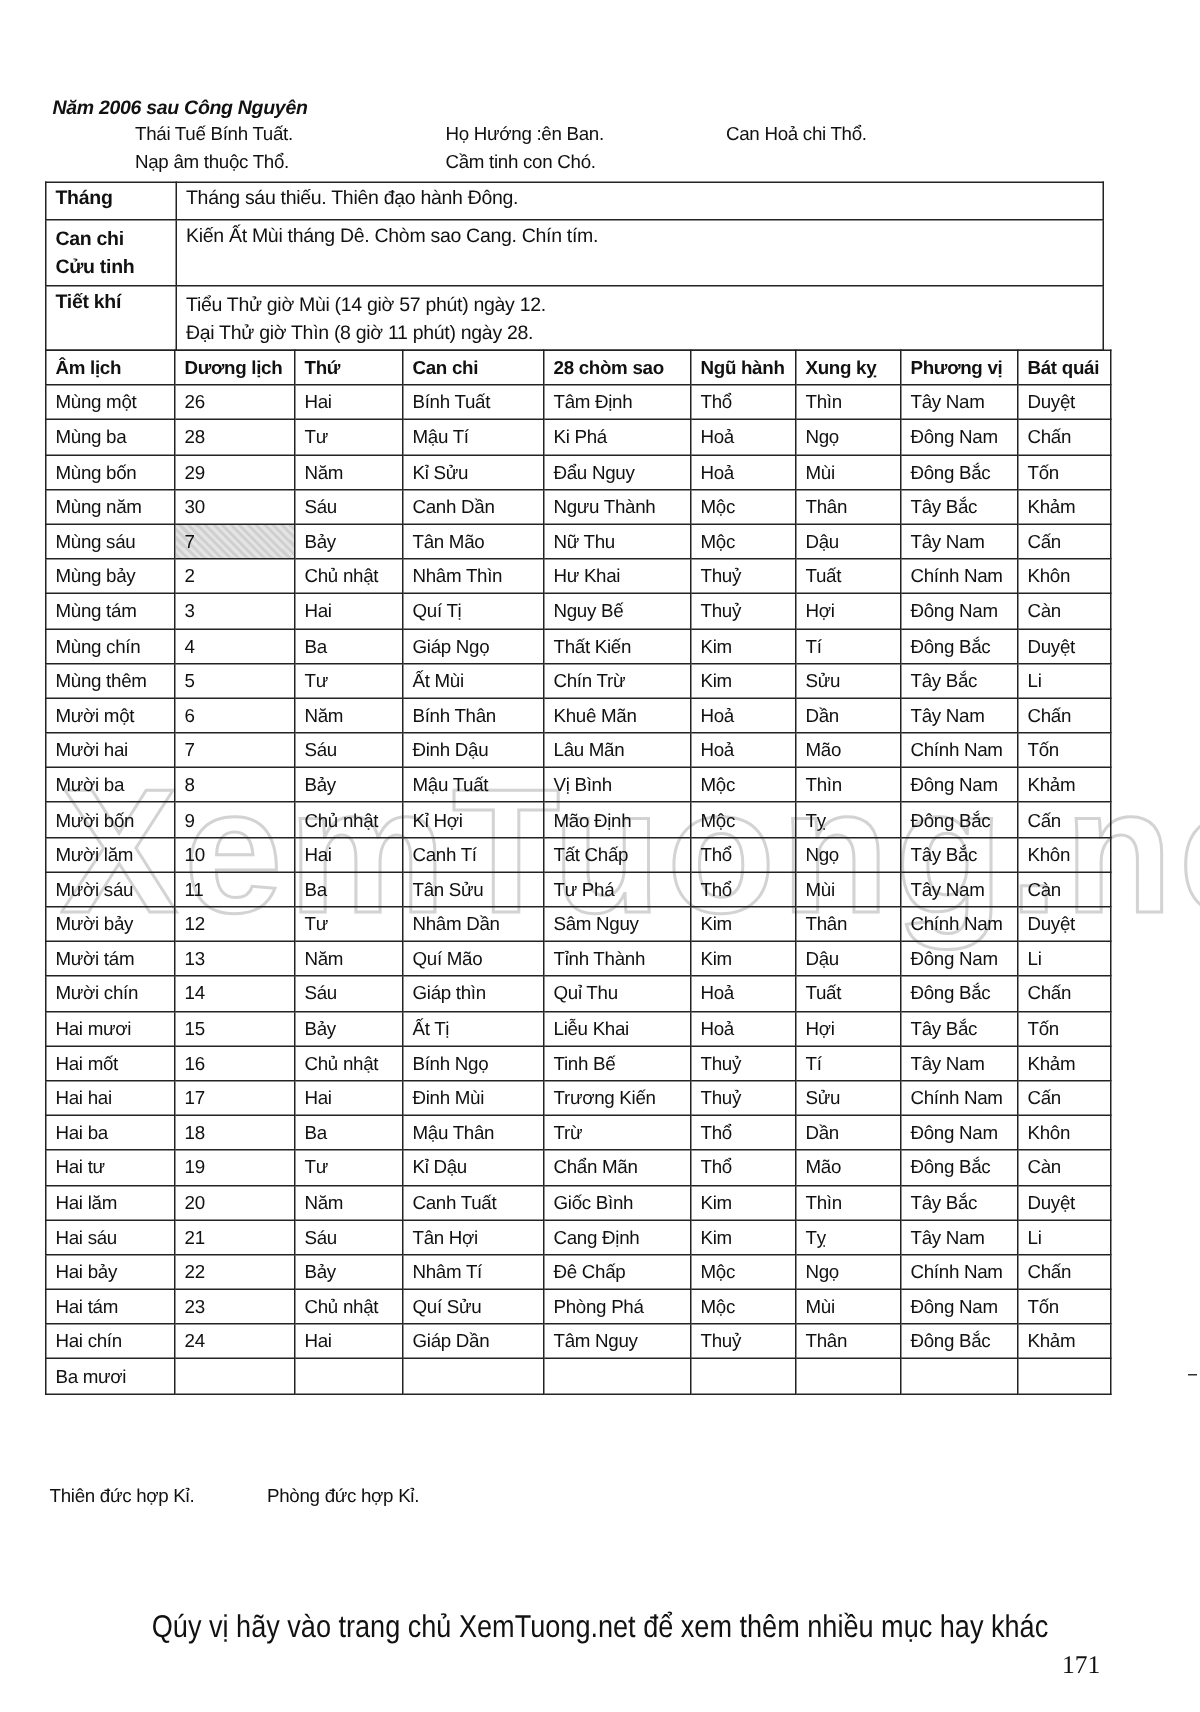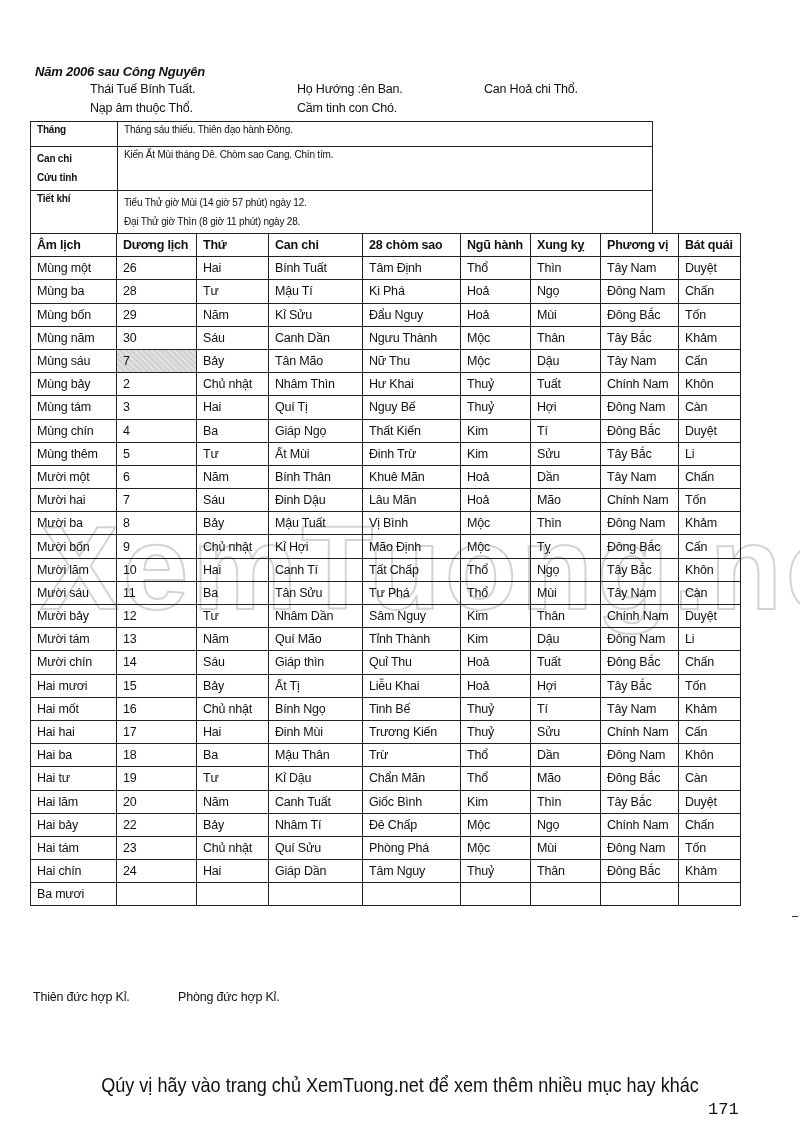--- a/index.html
+++ b/index.html
@@ -4,22 +4,22 @@
 <style>
   html, body { margin: 0; padding: 0; background: #ffffff; }
   body { width: 800px; height: 1141px; position: relative; overflow: hidden;
          font-family: "Liberation Sans", sans-serif; color: #111; }
   .year-title { position: absolute; left: 35px; top: 64px; font-size: 13px;
                 font-weight: bold; font-style: italic; letter-spacing: -0.2px; }
   .info { position: absolute; font-size: 12.5px; letter-spacing: -0.2px; }
   .info.l1 { top: 82px; text-align: right; } .info.l2 { top: 101px; }
   .c1 { left: 90px; } .c2 { left: 297px; } .c3 { left: 484px; }
 
-  .meta-table { position: absolute; left: 30px; top: 121px; width: 623px;
-                border-collapse: collapse; font-size: 10px; }
+  .meta-table { position: absolute; left: 30px; top: 121px; width: 706px;
+                border-collapse: collapse; font-size: 13px; }
   .meta-table td { border: 1.4px solid #222; padding: 2px 6px; vertical-align: top;
                    letter-spacing: -0.2px; }
   .meta-table td.label { width: 74px; font-weight: bold; }
   .meta-table tr.r1 td { height: 20px; }
   .meta-table tr.r2 td { height: 39px; }
   .meta-table tr.r3 td { height: 38px; }
   .meta-table .line { display: block; line-height: 19px; }
 
   .cal-table { position: absolute; left: 30px; top: 233px; width: 710px;
                border-collapse: collapse; table-layout: fixed; font-size: 12.5px; }
@@ -27,21 +27,21 @@
                text-align: left; white-space: nowrap; overflow: hidden; letter-spacing: -0.2px; }
   .cal-table th { font-weight: bold; }
   .cal-table td.hl { background: repeating-linear-gradient(45deg, #cfcfcf 0 2px, #e4e4e4 2px 4px); }
 
   .note { position: absolute; top: 990px; font-size: 12.5px; letter-spacing: -0.2px; }
   .note.n1 { left: 33px; } .note.n2 { left: 178px; }
 
   .footer { position: absolute; left: 0; width: 800px; top: 1073px; text-align: center;
             font-size: 21px; font-family: "Liberation Sans Narrow", "Liberation Sans", sans-serif;
             transform: scaleX(0.86); transform-origin: center; color: #111; }
-  .page-num { position: absolute; left: 708px; top: 1100px; font-family: Liberation Mono, monospace;
+  .page-num { position: absolute; left: 708px; top: 1100px; font-family: Liberation Serif, serif;
               font-size: 17px; }
 
   .watermark { position: absolute; left: 40px; top: 500px; font-size: 118px; font-weight: bold;
                color: transparent; -webkit-text-stroke: 2px #cfcfcf; letter-spacing: 4px;
                pointer-events: none; white-space: nowrap; opacity: 0.9; }
   .tick { position: absolute; left: 792px; top: 916px; width: 6px; height: 1px; background: #333; }
 </style>
 </head>
 <body>
 
@@ -189,21 +189,21 @@
         <td>Kim</td>
         <td>Tí</td>
         <td>Đông Bắc</td>
         <td>Duyệt</td>
       </tr>
       <tr>
         <td>Mùng thêm</td>
         <td>5</td>
         <td>Tư</td>
         <td>Ất Mùi</td>
-        <td>Đinh Trừ</td>
+        <td>Chín Trừ</td>
         <td>Kim</td>
         <td>Sửu</td>
         <td>Tây Bắc</td>
         <td>Li</td>
       </tr>
       <tr>
         <td>Mười một</td>
         <td>6</td>
         <td>Năm</td>
         <td>Bính Thân</td>
@@ -361,20 +361,31 @@
         <td>20</td>
         <td>Năm</td>
         <td>Canh Tuất</td>
         <td>Giốc Bình</td>
         <td>Kim</td>
         <td>Thìn</td>
         <td>Tây Bắc</td>
         <td>Duyệt</td>
       </tr>
       <tr>
+        <td>Hai sáu</td>
+        <td>21</td>
+        <td>Sáu</td>
+        <td>Tân Hợi</td>
+        <td>Cang Định</td>
+        <td>Kim</td>
+        <td>Tỵ</td>
+        <td>Tây Nam</td>
+        <td>Li</td>
+      </tr>
+      <tr>
         <td>Hai bảy</td>
         <td>22</td>
         <td>Bảy</td>
         <td>Nhâm Tí</td>
         <td>Đê Chấp</td>
         <td>Mộc</td>
         <td>Ngọ</td>
         <td>Chính Nam</td>
         <td>Chấn</td>
       </tr>

